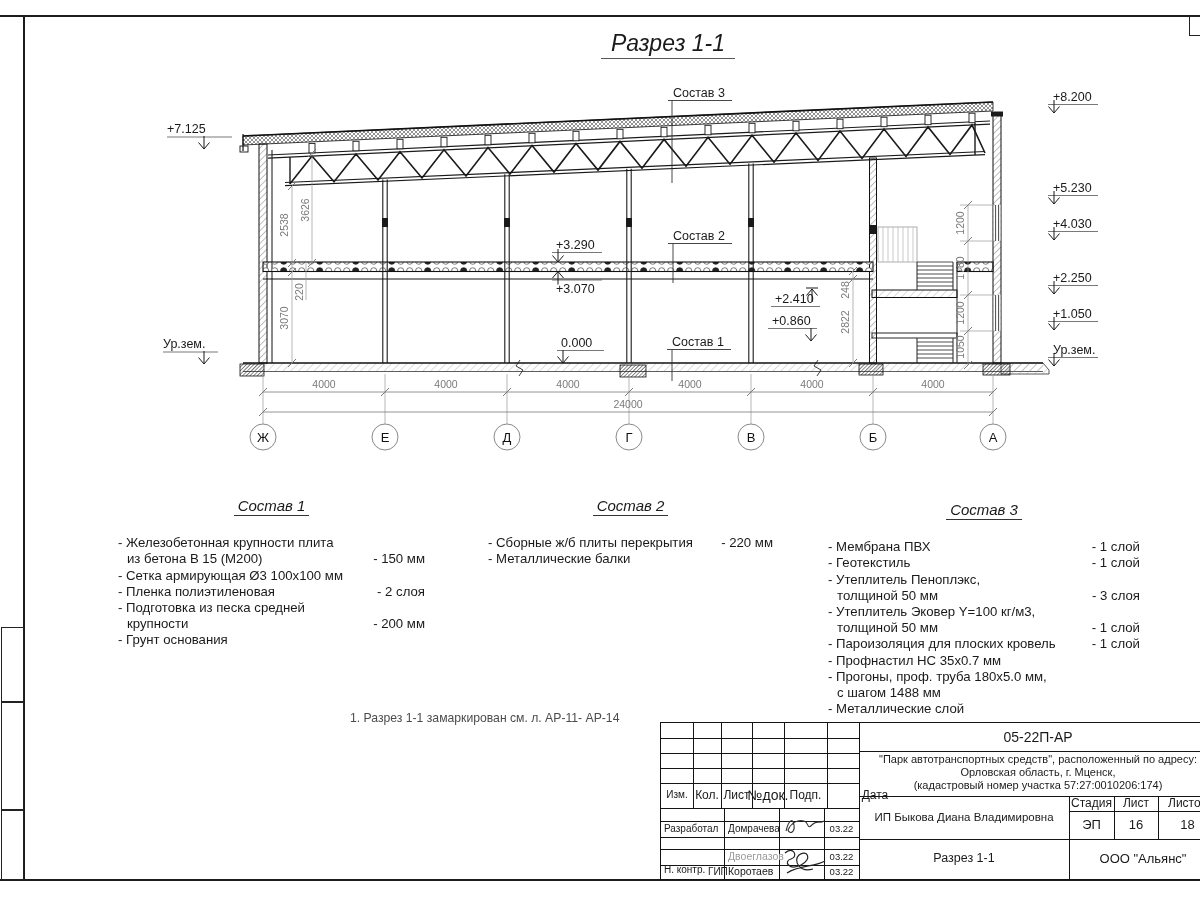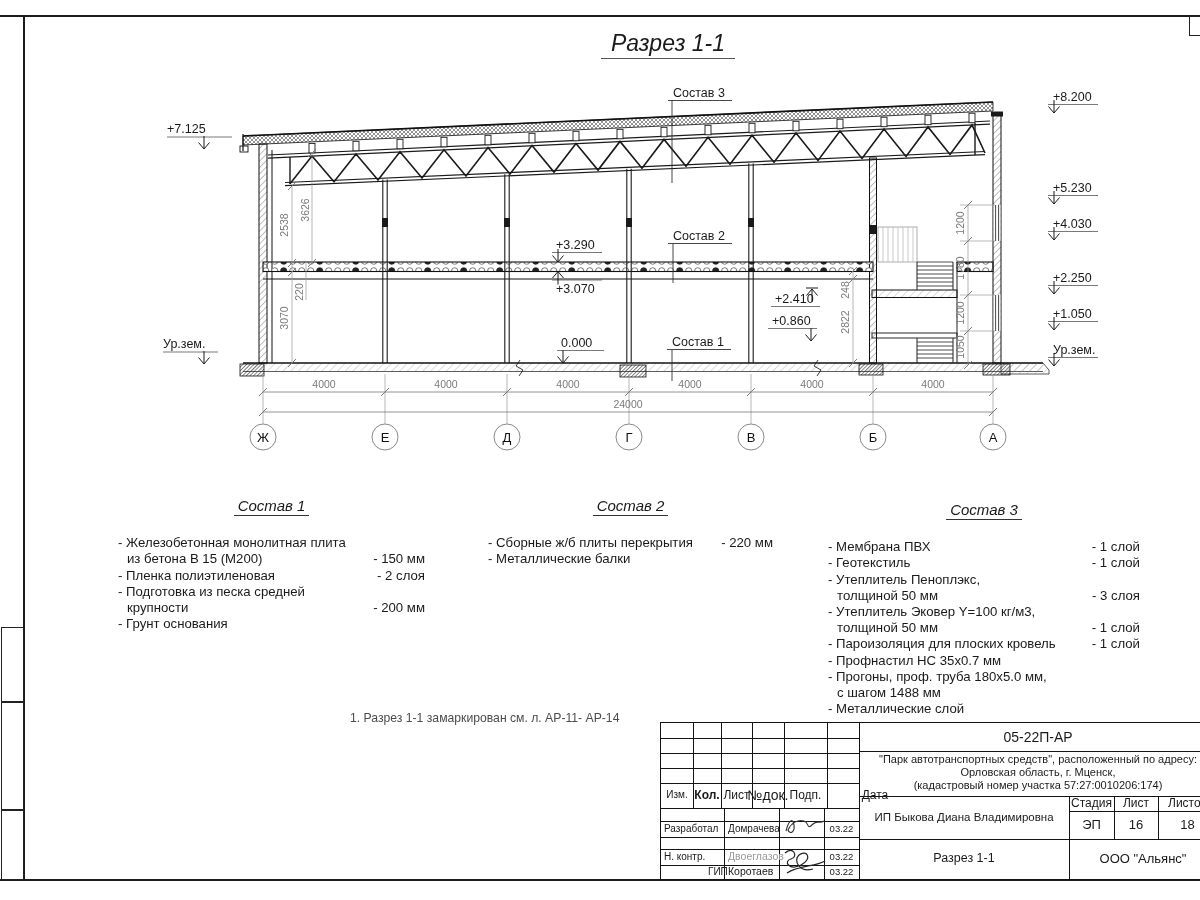--- a/index.html
+++ b/index.html
@@ -340,26 +340,30 @@
     <line x1="673" y1="243.5" x2="673" y2="283" stroke="#333" stroke-width="0.9"></line>
     <text x="672" y="346">Состав 1</text>
     <line x1="667" y1="349.5" x2="731" y2="349.5" stroke="#333" stroke-width="0.9"></line>
     <line x1="672" y1="349.5" x2="672" y2="381" stroke="#333" stroke-width="0.9"></line>
   </g>
 </svg>
 
 <div class="comp" style="left:118px;top:498px;width:307px;">
   <div class="ctitle"><span>Состав 1</span></div>
   <div class="crow">
-      <span class="ct">- Железобетонная  монолитная плита</span>
+      <span class="ct">- Железобетонная  крупности плита</span>
       <span class="cv"></span>
     </div>
   <div class="crow cont">
       <span class="ct">из бетона В 15 (М200)</span>
       <span class="cv">- 150 мм</span>
+    </div>
+  <div class="crow">
+      <span class="ct">- Сетка армирующая Ø3 100x100 мм</span>
+      <span class="cv"></span>
     </div>
   <div class="crow">
       <span class="ct">- Пленка полиэтиленовая</span>
       <span class="cv">-  2 слоя</span>
     </div>
   <div class="crow">
       <span class="ct">- Подготовка из песка средней</span>
       <span class="cv"></span>
     </div>
   <div class="crow cont">
@@ -458,30 +462,30 @@
   <div class="tbh" style="left:0;top:114px;width:198px;"></div>
   <div class="tbh" style="left:0;top:126px;width:198px;"></div>
   <div class="tbh" style="left:0;top:142px;width:198px;"></div>
 
   <div class="tbh" style="left:198px;top:28px;width:358px;"></div>
   <div class="tbh" style="left:198px;top:73px;width:358px;"></div>
   <div class="tbh" style="left:408px;top:88px;width:148px;"></div>
   <div class="tbh" style="left:198px;top:116px;width:358px;"></div>
 
   <div class="tbt" style="left:0;top:60px;width:32px;height:25px;font-size:10px;">Изм.</div>
-  <div class="tbt" style="left:32px;top:60px;width:28px;height:25px;font-size:12px;font-weight:bold;">Кол.</div>
+  <div class="tbt" style="left:32px;top:60px;width:28px;height:25px;font-size:12px;">Кол.</div>
   <div class="tbt" style="left:60px;top:60px;width:31px;height:25px;font-size:12px;">Лист</div>
   <div class="tbt" style="left:91px;top:60px;width:32px;height:25px;font-size:14px;">№док.</div>
   <div class="tbt" style="left:123px;top:60px;width:43px;height:25px;font-size:12px;">Подп.</div>
   <div class="tbt" style="left:166px;top:60px;width:32px;height:25px;font-size:12px;padding-left:32px;">Дата</div>
 
   <div class="tbt left" style="left:3px;top:98px;width:58px;height:16px;font-size:10px;">Разработал</div>
   <div class="tbt left" style="left:67px;top:98px;width:50px;height:16px;font-size:10px;">Домрачева</div>
   <div class="tbt" style="left:163px;top:98px;width:35px;height:16px;font-size:9.5px;">03.22</div>
-  <div class="tbt left" style="left:3px;top:126px;width:58px;height:16px;font-size:10px;">Н. контр.</div>
+  <div class="tbt left" style="left:3px;top:139px;width:58px;height:16px;font-size:10px;">Н. контр.</div>
   <div class="tbt left" style="left:67px;top:126px;width:50px;height:16px;font-size:10.5px;color:#999;">Двоеглазов</div>
   <div class="tbt" style="left:163px;top:126px;width:35px;height:16px;font-size:9.5px;">03.22</div>
   <div class="tbt left" style="left:3px;top:142px;width:58px;height:14px;font-size:10px;padding-left:44px;">ГИП</div>
   <div class="tbt left" style="left:67px;top:142px;width:50px;height:14px;font-size:10.5px;">Коротаев</div>
   <div class="tbt" style="left:163px;top:142px;width:35px;height:14px;font-size:9.5px;">03.22</div>
 
   <svg class="abs" style="left:121px;top:92px;" width="45" height="24" viewBox="0 0 45 24">
     <path d="M4,16 C7,4 11,3 12,10 C13,17 8,20 6,15 C9,8 16,4 22,6 C28,8 24,16 31,9 C35,5 38,9 42,6" stroke="#333" fill="none" stroke-width="1.1"></path>
   </svg>
   <svg class="abs" style="left:118px;top:120px;" width="58" height="38" viewBox="0 0 58 38">

